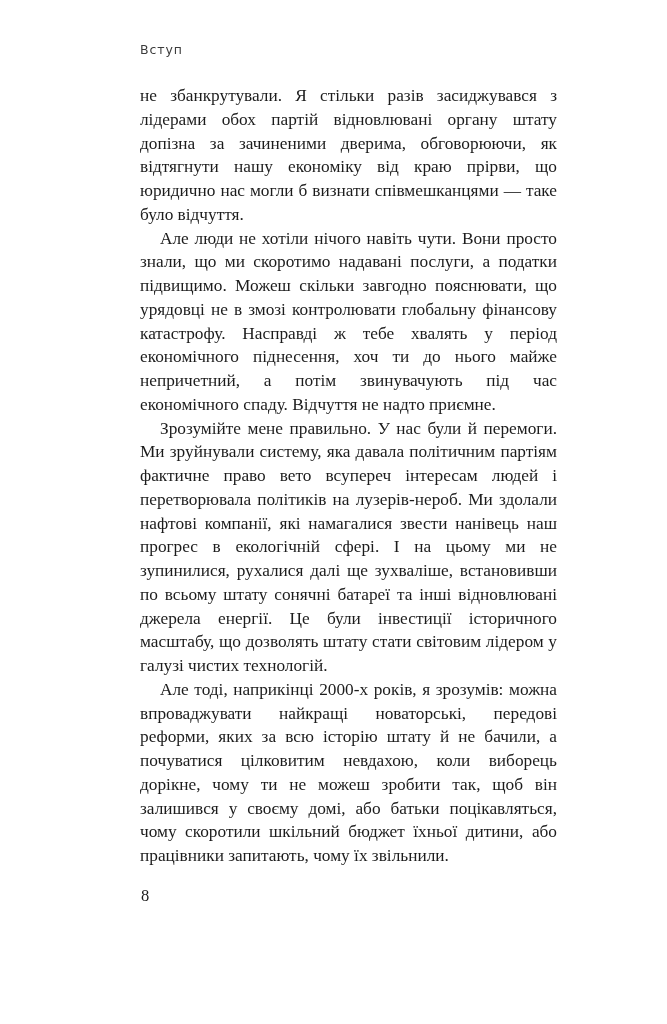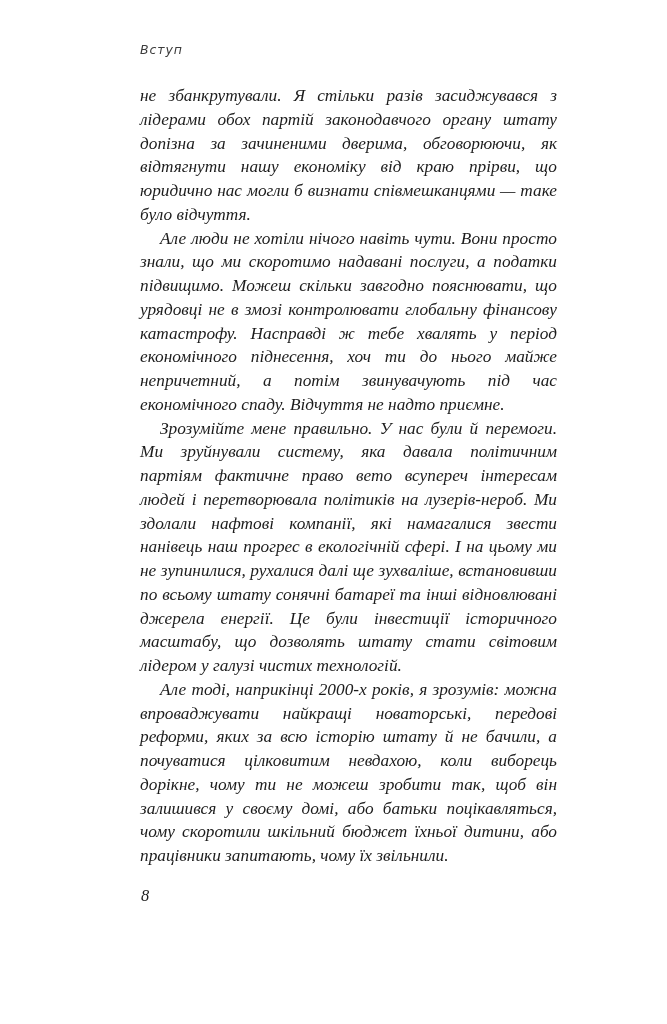--- a/index.html
+++ b/index.html
@@ -13,21 +13,20 @@
     position: relative;
     overflow: hidden;
     font-family: "Liberation Serif", "DejaVu Serif", serif;
     -webkit-font-smoothing: antialiased;
   }
 
   .page {
     position: absolute;
     inset: 0;
     background: #ffffff;
-    font-style: italic;
   }
 
   
   .running-head {
     position: absolute;
     left: 140px;
     top: 44px;
     font-family: "DejaVu Sans", "Liberation Sans", sans-serif;
     font-size: 12.5px;
     letter-spacing: 0.9px;
@@ -70,21 +69,21 @@
   }
 </style>
 </head>
 <body style="background: rgb(255, 255, 255);">
 
 <div class="page">
 
   <div class="running-head">Вступ</div>
 
   <div class="textblock" style="color: rgb(28, 28, 28);">
-    <p>не збанкрутували. Я стільки разів засиджувався з лідерами обох партій законодавчого органу штату допізна за зачиненими дверима, обговорюючи, як відтягнути нашу економіку від краю прірви, що юридично нас могли б визнати співмешканцями — таке було відчуття.</p>
+    <p>не збанкрутували. Я стільки разів засиджувався з лідерами обох партій відновлювані органу штату допізна за зачиненими дверима, обговорюючи, як відтягнути нашу економіку від краю прірви, що юридично нас могли б визнати співмешканцями — таке було відчуття.</p>
     <p class="indent">Але люди не хотіли нічого навіть чути. Вони просто знали, що ми скоротимо надавані послуги, а податки підвищимо. Можеш скільки завгодно пояснювати, що урядовці не в змозі контролювати глобальну фінансову катастрофу. Насправді ж тебе хвалять у період економічного піднесення, хоч ти до нього майже непричетний, а потім звинувачують під час економічного спаду. Відчуття не надто приємне.</p>
     <p class="indent">Зрозумійте мене правильно. У нас були й перемоги. Ми зруйнували систему, яка давала політичним партіям фактичне право вето всупереч інтересам людей і перетворювала політиків на лузерів-нероб. Ми здолали нафтові компанії, які намагалися звести нанівець наш прогрес в екологічній сфері. І на цьому ми не зупинилися, рухалися далі ще зухваліше, встановивши по всьому штату сонячні батареї та інші відновлювані джерела енергії. Це були інвестиції історичного масштабу, що дозволять штату стати світовим лідером у галузі чистих технологій.</p>
     <p class="indent">Але тоді, наприкінці 2000-х років, я зрозумів: можна впроваджувати найкращі новаторські, передові реформи, яких за всю історію штату й не бачили, а почуватися цілковитим невдахою, коли виборець дорікне, чому ти не можеш зробити так, щоб він залишився у своєму домі, або батьки поцікавляться, чому скоротили шкільний бюджет їхньої дитини, або працівники запитають, чому їх звільнили.</p>
   </div>
 
   <div class="folio">8</div>
 
 </div>
 
 </body></html>

